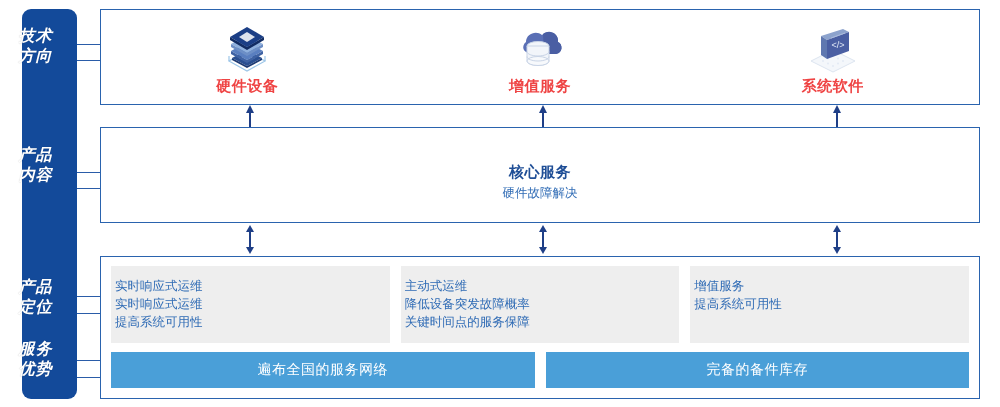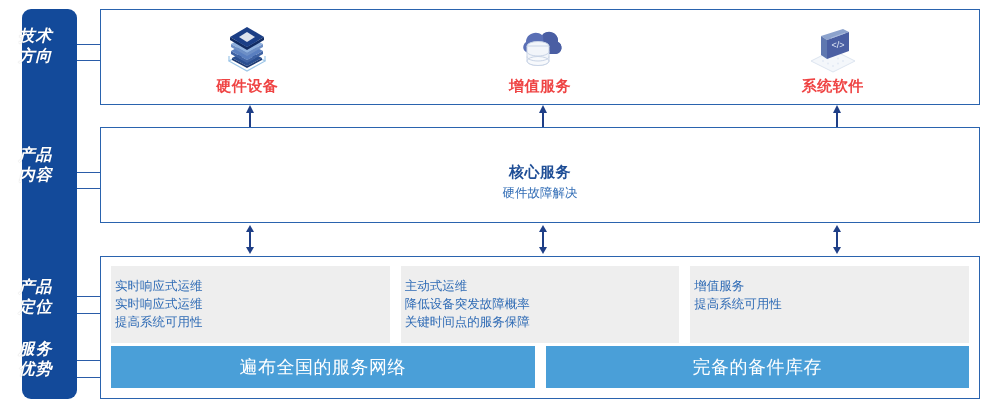--- a/index.html
+++ b/index.html
@@ -137,21 +137,21 @@
   .grey-line {
     font-size: 12.5px;
     color: #2f6bb5;
     line-height: 18px;
   }
   .blue-bar {
     flex: 1 1 0;
     background: #4a9fd8;
     color: #ffffff;
     text-align: center;
-    font-size: 18px;
+    font-size: 14px;
     padding: 9px 4px;
     box-sizing: border-box;
     letter-spacing: 0.5px;
   }
 
   
   .arrow {
     position: absolute;
     width: 14px;
   }

